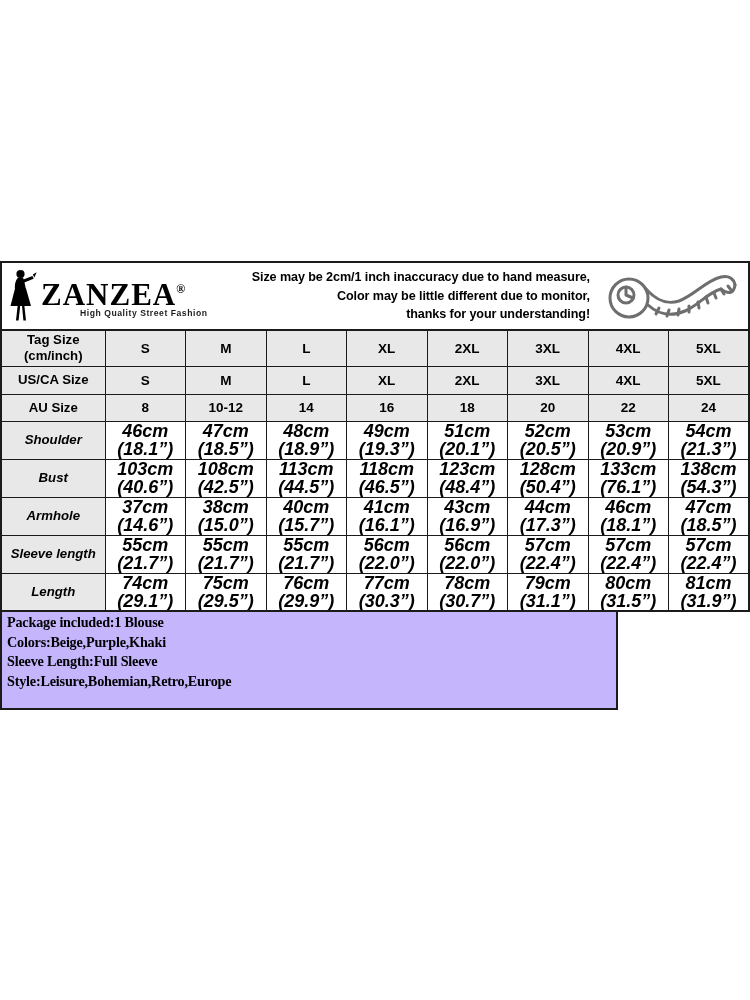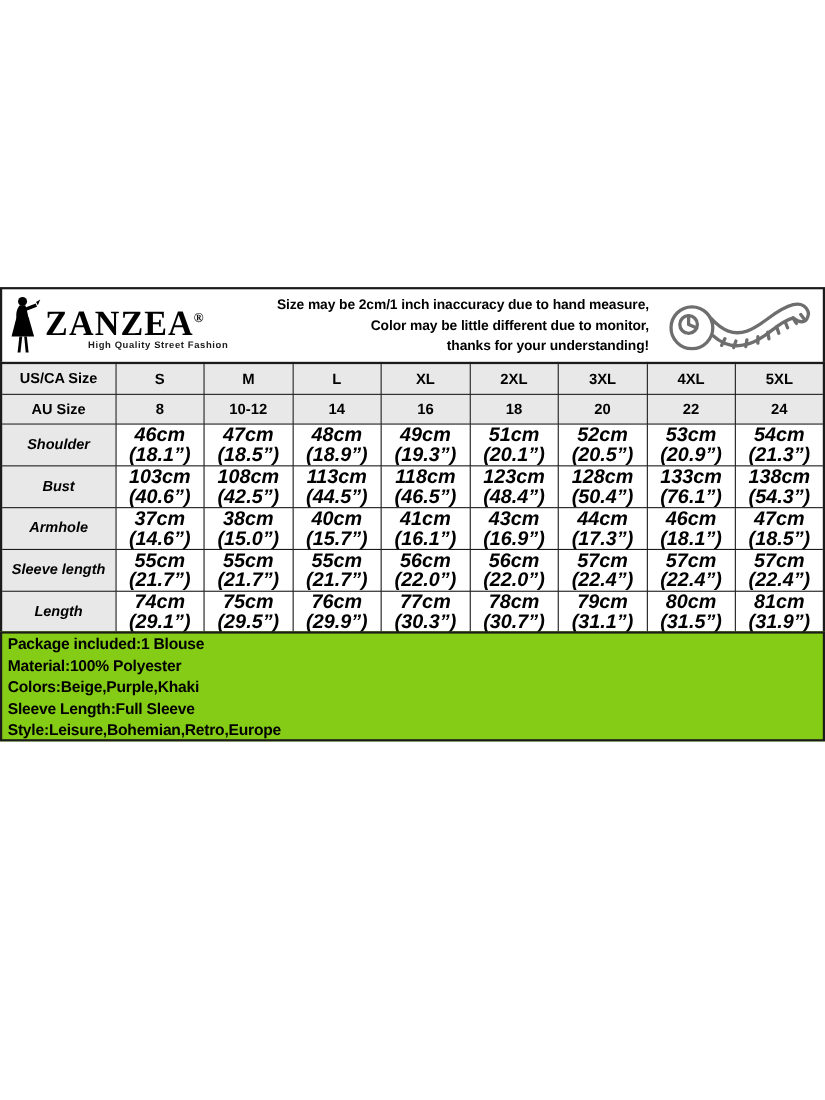--- a/index.html
+++ b/index.html
@@ -47,23 +47,24 @@
   td.lab  { font-weight:bold; font-size:13.2px; line-height:16px; }
   td.val  { font-weight:bold; font-size:13.5px; }
   td.meas { font-weight:bold; font-size:18px; line-height:18px; background:#fff; }
   tr.h36 { height:36px; }
   tr.h28 { height:28px; }
   tr.h27 { height:27px; }
   tr.h38 { height:38px;font-style:italic; }
 
   
   .info-box {
-    box-sizing:border-box; width:750px; height:100px;
-    border:2px solid #1b1b1b; margin-top:-2px; background:#84cc16;
+    box-sizing:border-box; width:618px; height:100px;
+    border:2px solid #1b1b1b; margin-top:-2px; background:#c4b5fd;
     padding:1px 4px 0 5px;
+    font-family:Liberation Serif, serif;
   }
   .info-line { font-size:14.2px; font-weight:bold; line-height:19.5px; letter-spacing:-0.2px; }
 </style>
 </head>
 <body>
 
 <div class="sheet">
   <div class="content">
 
     <div class="header-box">
@@ -104,33 +105,47 @@
           </g>
         </svg>
       </div>
     </div>
 
     <table class="size-table" id="size-table">
       <colgroup>
           <col style="width:104px">
         </colgroup>
       <tbody>
-          <tr class="h28">
-            <td class="lab gray">
-              <div>US/CA Size</div>
+          <tr class="h36">
+            <td class="lab gray">
+              <div>Tag Size</div>
+              <div>(cm/inch)</div>
             </td>
             <td class="val gray">S</td>
             <td class="val gray">M</td>
             <td class="val gray">L</td>
             <td class="val gray">XL</td>
             <td class="val gray">2XL</td>
             <td class="val gray">3XL</td>
             <td class="val gray">4XL</td>
             <td class="val gray">5XL</td>
           </tr>
+          <tr class="h28">
+            <td class="lab gray">
+              <div>US/CA Size</div>
+            </td>
+            <td class="val gray">S</td>
+            <td class="val gray">M</td>
+            <td class="val gray">L</td>
+            <td class="val gray">XL</td>
+            <td class="val gray">2XL</td>
+            <td class="val gray">3XL</td>
+            <td class="val gray">4XL</td>
+            <td class="val gray">5XL</td>
+          </tr>
           <tr class="h27">
             <td class="lab gray">
               <div>AU Size</div>
             </td>
             <td class="val gray">8</td>
             <td class="val gray">10-12</td>
             <td class="val gray">14</td>
             <td class="val gray">16</td>
             <td class="val gray">18</td>
             <td class="val gray">20</td>
@@ -320,20 +335,19 @@
             <td class="meas">
               <div>81cm</div>
               <div>(31.9”)</div>
             </td>
           </tr>
         </tbody>
     </table>
 
     <div class="info-box">
       <div class="info-line">Package included:1 Blouse</div>
-      <div class="info-line">Material:100% Polyester</div>
       <div class="info-line">Colors:Beige,Purple,Khaki</div>
       <div class="info-line">Sleeve Length:Full Sleeve</div>
       <div class="info-line">Style:Leisure,Bohemian,Retro,Europe</div>
     </div>
 
   </div>
 </div>
 
 </body></html>

